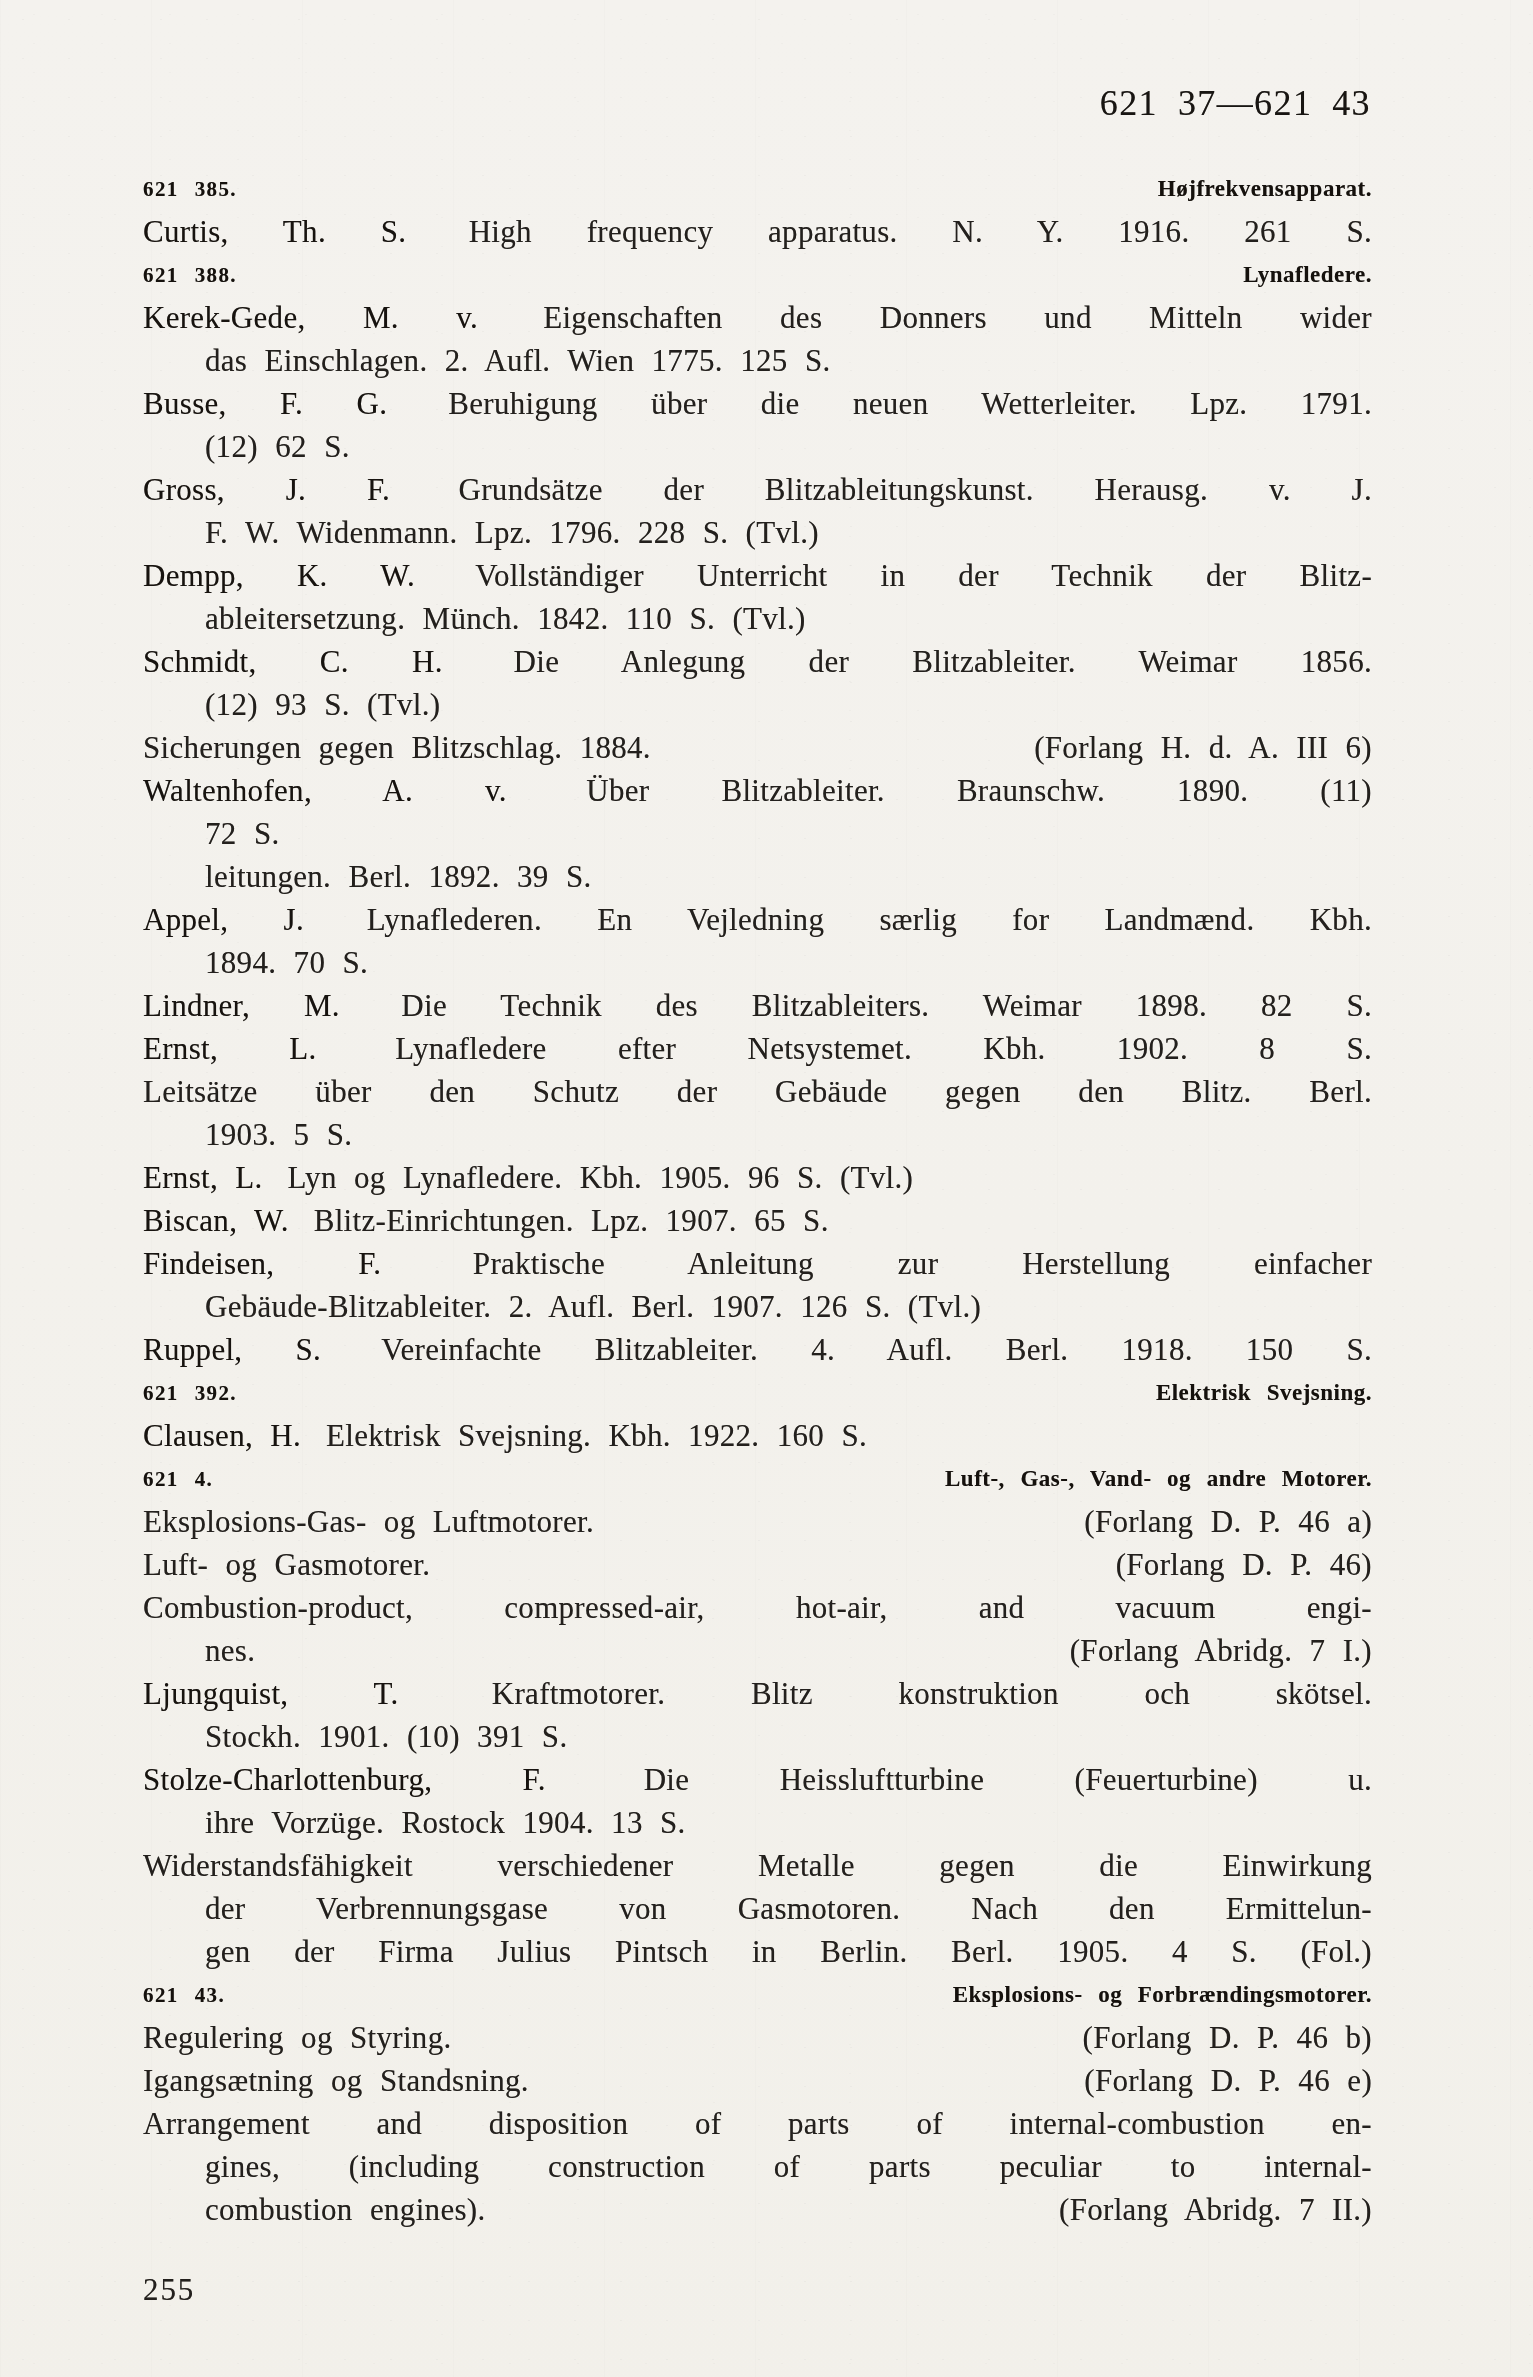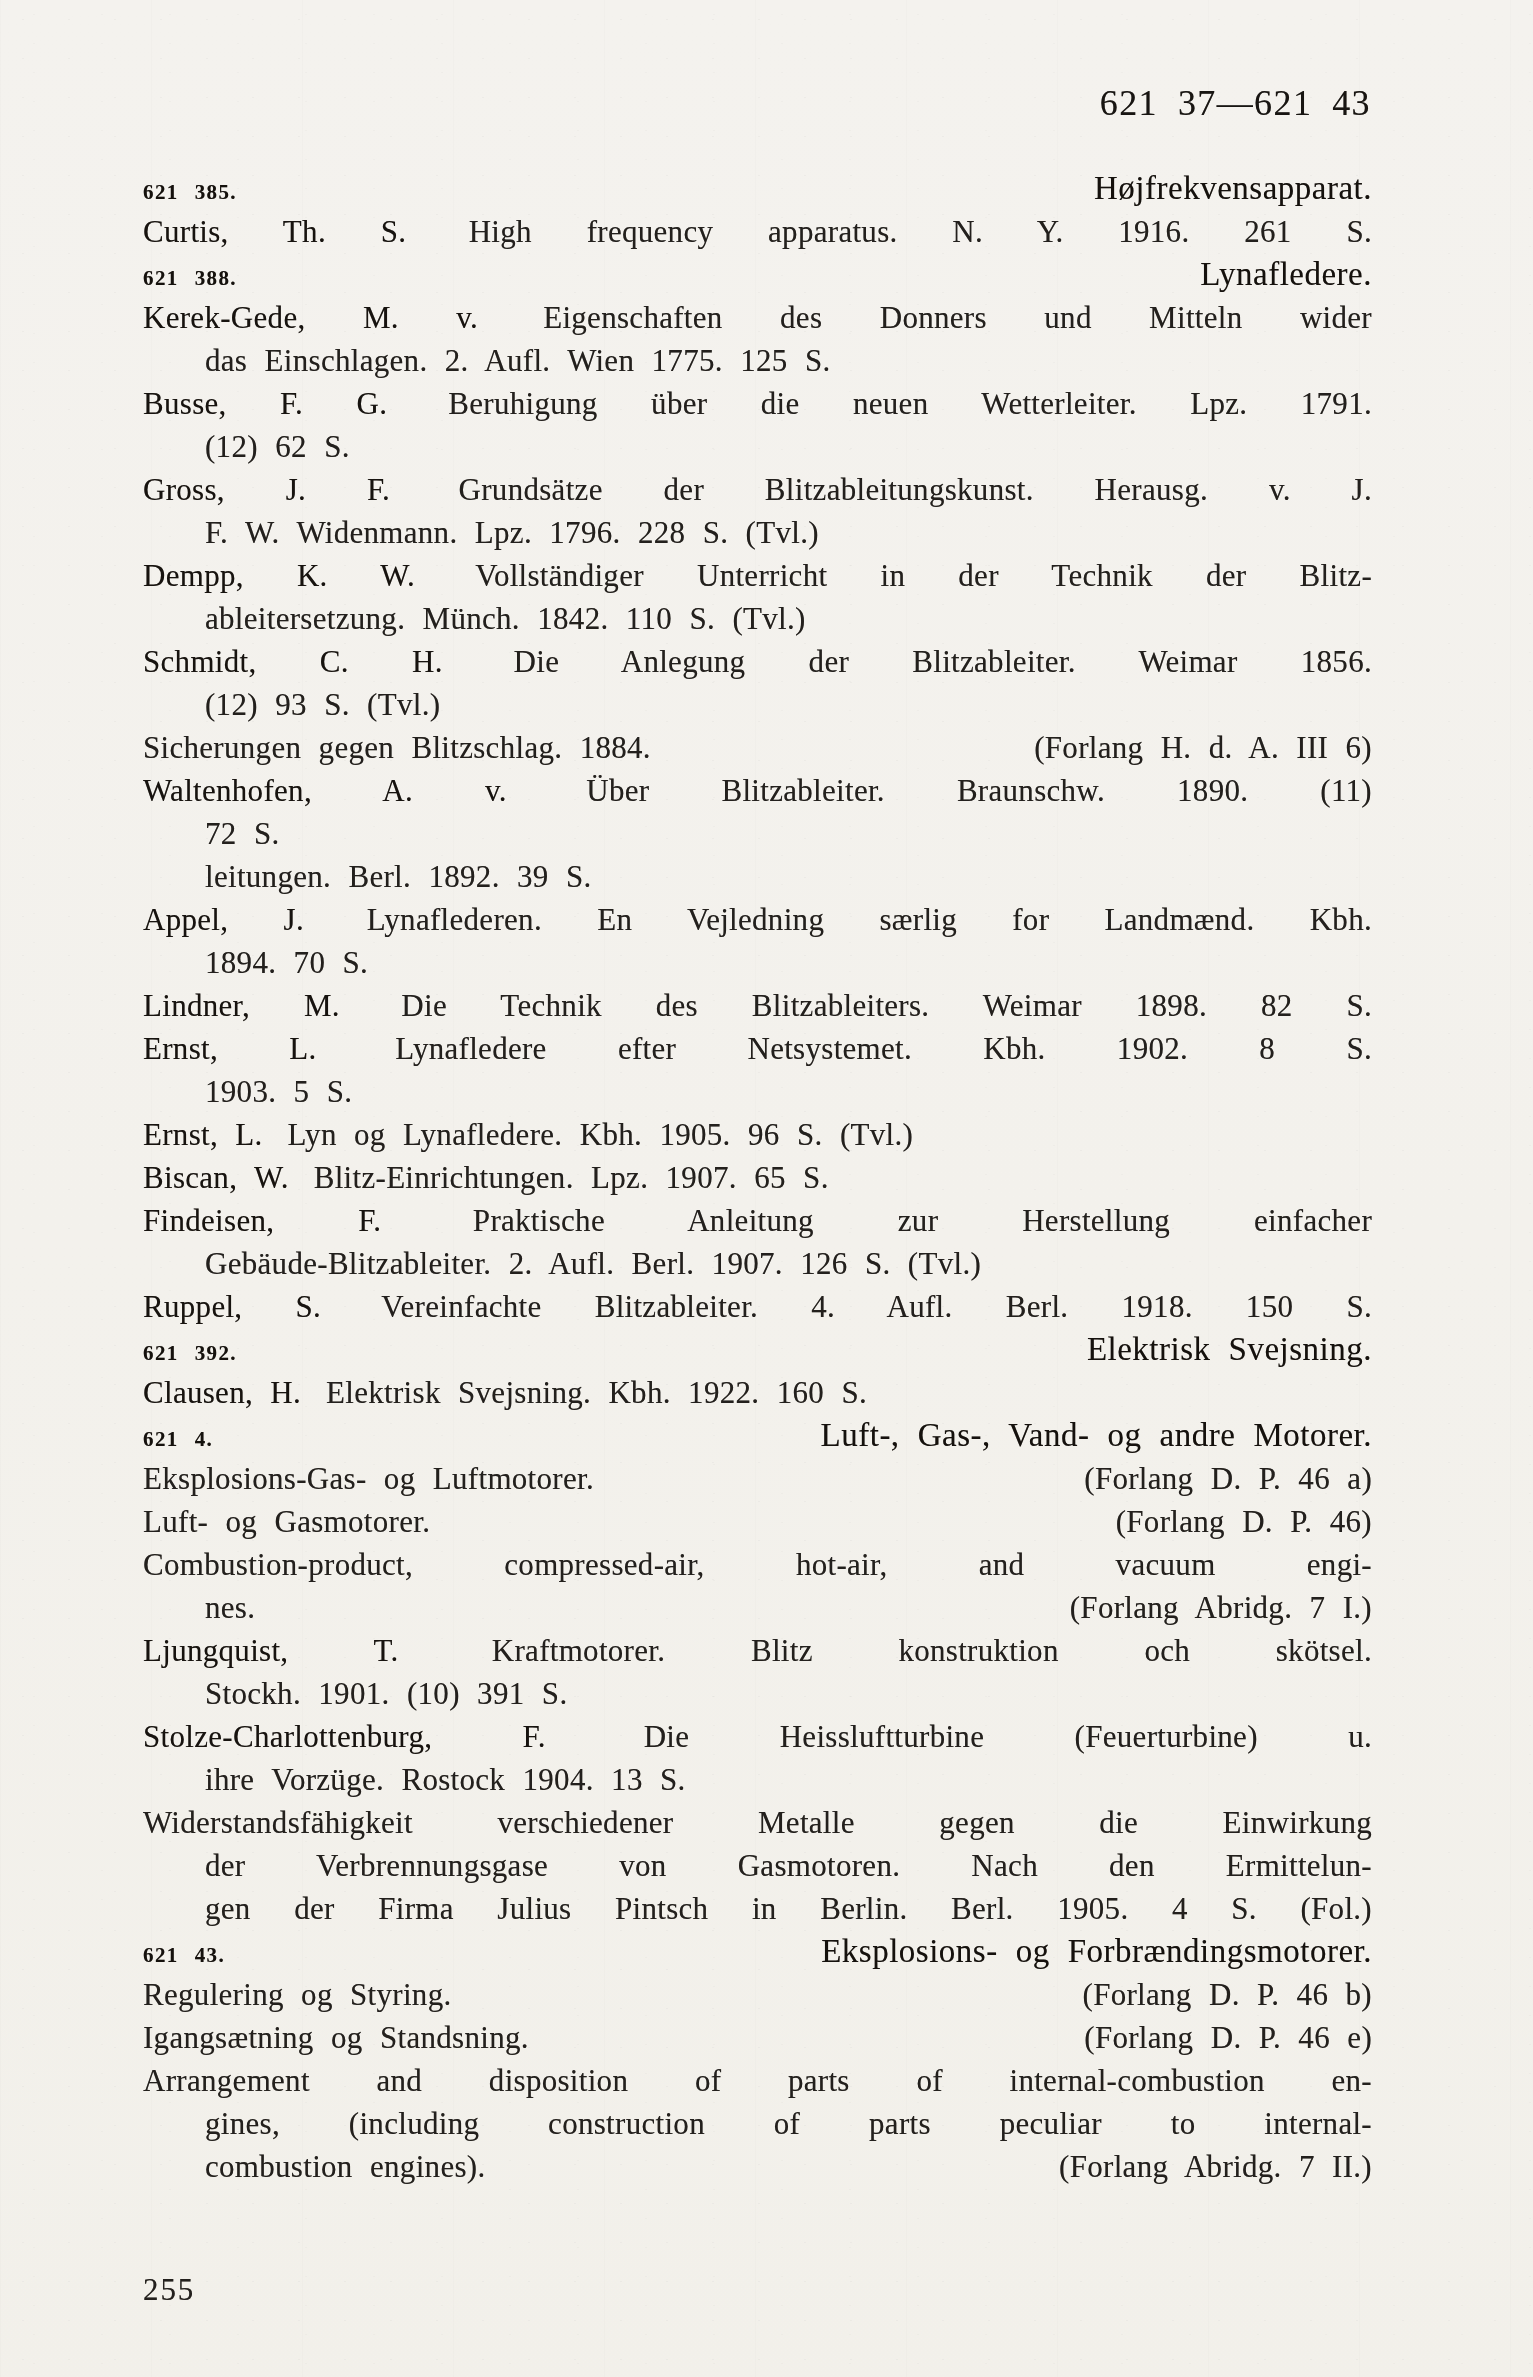--- a/index.html
+++ b/index.html
@@ -66,22 +66,22 @@
     margin-top:6px;
   }
   .name{ margin-right:7.6px; }
   .sec .num{
     font-weight:bold;
     font-size:21px;
     letter-spacing:1.4px;
     color:#15110d;
   }
   .sec .title{
-    font-weight:normal;
-    font-size:33px;
+    font-weight:bold;
+    font-size:23px;
     letter-spacing:0.5px;
     color:#15110d;
   }
   .page-number{
     position:absolute;
     top:2272px;
     left:143px;
     width:1211px;
     text-align:left;
     font-size:31px;
@@ -120,20 +120,21 @@
         <span>Sicherungen gegen Blitzschlag. 1884.</span>
         <span>(Forlang H. d. A. III 6)</span>
       </div>
       <div class="line j"><span class="name">Waltenhofen, A. v.</span> <span>Über Blitzableiter. Braunschw. 1890. (11)</span></div>
       <div class="line ind"><span>72 S.</span></div>
       <div class="line ind"><span>leitungen. Berl. 1892. 39 S.</span></div>
       <div class="line j"><span class="name">Appel, J.</span> <span>Lynaflederen. En Vejledning særlig for Landmænd. Kbh.</span></div>
       <div class="line ind"><span>1894. 70 S.</span></div>
       <div class="line j"><span class="name">Lindner, M.</span> <span>Die Technik des Blitzableiters. Weimar 1898. 82 S.</span></div>
       <div class="line j"><span class="name">Ernst, L.</span> <span>Lynafledere efter Netsystemet. Kbh. 1902. 8 S.</span></div>
+      <div class="line j"><span>Leitsätze über den Schutz der Gebäude gegen den Blitz. Berl.</span></div>
       <div class="line ind"><span>1903. 5 S.</span></div>
       <div class="line"><span class="name">Ernst, L.</span> <span>Lyn og Lynafledere. Kbh. 1905. 96 S. (Tvl.)</span></div>
       <div class="line"><span class="name">Biscan, W.</span> <span>Blitz-Einrichtungen. Lpz. 1907. 65 S.</span></div>
       <div class="line j"><span class="name">Findeisen, F.</span> <span>Praktische Anleitung zur Herstellung einfacher</span></div>
       <div class="line ind"><span>Gebäude-Blitzableiter. 2. Aufl. Berl. 1907. 126 S. (Tvl.)</span></div>
       <div class="line j"><span class="name">Ruppel, S.</span> <span>Vereinfachte Blitzableiter. 4. Aufl. Berl. 1918. 150 S.</span></div>
       <div class="line flexline sec">
         <span class="num">621 392.</span>
         <span class="title">Elektrisk Svejsning.</span>
       </div>

